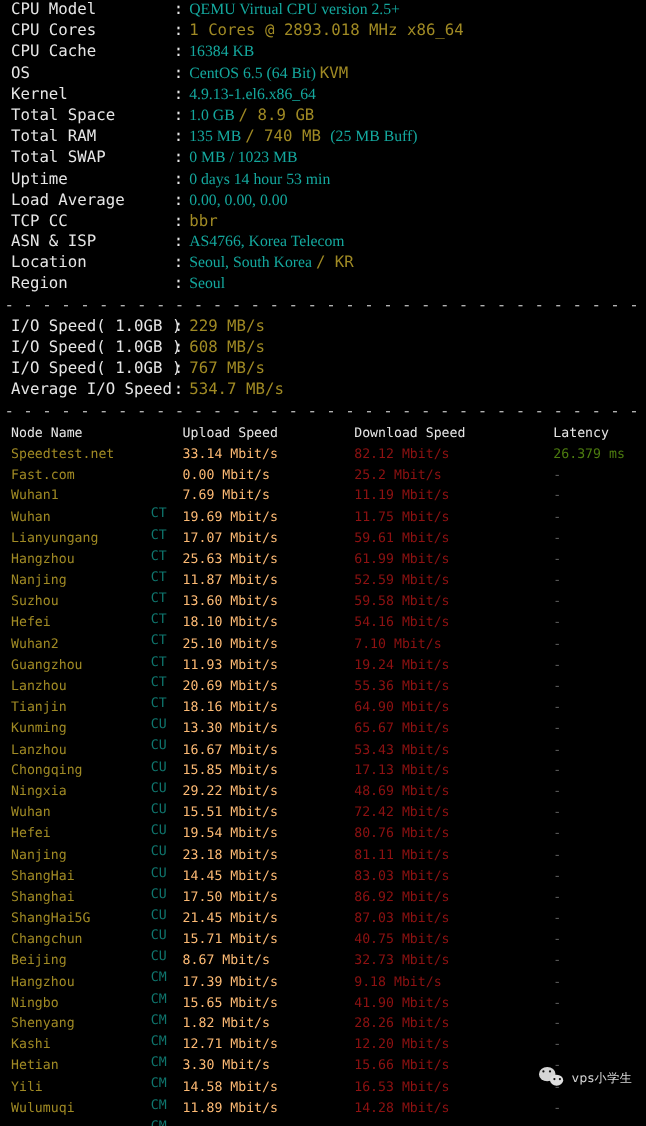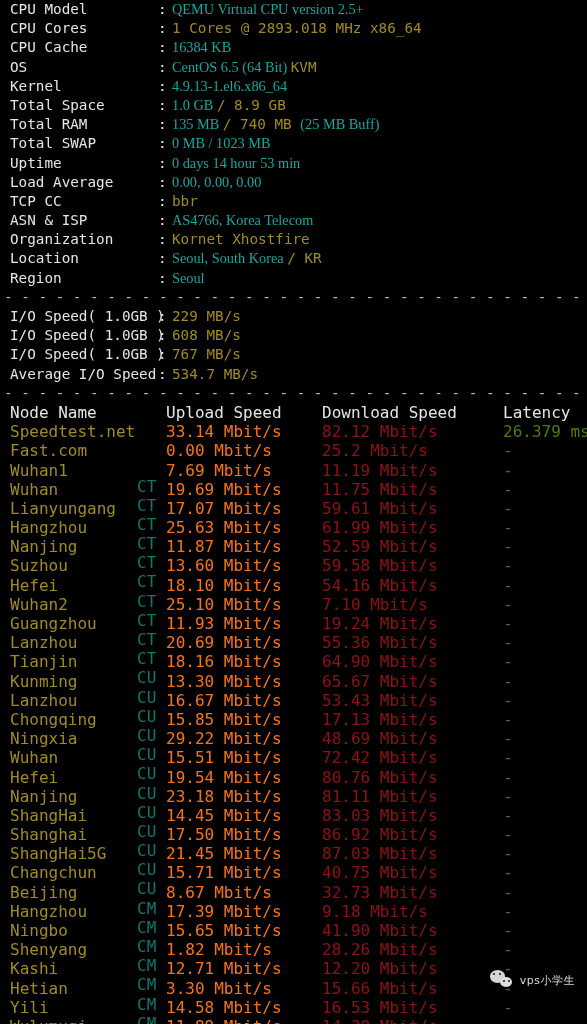--- a/index.html
+++ b/index.html
@@ -55,21 +55,21 @@
     overflow: hidden;
     color: #bcbcbc;
     padding-left: 4px;
     display: block;
   }
 
   
   .trow {
     height: 19.2px;
     line-height: 19.2px;
-    font-size: 16px;
+    font-size: 12px;
     position: relative;
     white-space: pre;
   }
   .c-node {
     position: absolute;
     left: 10px;
     top: 0;
   }
   .c-isp {
     position: absolute;
@@ -94,21 +94,21 @@
     left: 503px;
     top: 0;
   }
   .thead .c-node,
   .thead .c-up,
   .thead .c-down,
   .thead .c-lat { color: #e6e6e6; }
 
   .tbody .c-node { color: #a08a24; }
   .tbody .c-isp  { color: #0f766e; margin-top: 16px; }
-  .tbody .c-up   { color: #f97316; }
+  .tbody .c-up   { color: #fdba74; }
   .tbody .c-down { color: #8f1212; }
   .tbody .c-lat  { color: #4d7c0f; }
   .tbody .c-lat.dash { color: #5c5c5c; }
 
   
   #watermark {
     position: absolute;
     right: 12px;
     bottom: 34px;
     display: flex;
@@ -159,21 +159,20 @@
       <div class="line info-line"><span class="lbl">CPU Cache</span><span class="colon">:</span><span class="v-cyan">16384 KB</span></div>
       <div class="line info-line"><span class="lbl">OS</span><span class="colon">:</span><span class="v-cyan">CentOS 6.5 (64 Bit) </span><span class="v-yellow">KVM</span></div>
       <div class="line info-line"><span class="lbl">Kernel</span><span class="colon">:</span><span class="v-cyan">4.9.13-1.el6.x86_64</span></div>
       <div class="line info-line"><span class="lbl">Total Space</span><span class="colon">:</span><span class="v-cyan">1.0 GB </span><span class="v-yellow">/ 8.9 GB</span></div>
       <div class="line info-line"><span class="lbl">Total RAM</span><span class="colon">:</span><span class="v-cyan">135 MB </span><span class="v-yellow">/ 740 MB </span><span class="v-cyan">(25 MB Buff)</span></div>
       <div class="line info-line"><span class="lbl">Total SWAP</span><span class="colon">:</span><span class="v-cyan">0 MB / 1023 MB</span></div>
       <div class="line info-line"><span class="lbl">Uptime</span><span class="colon">:</span><span class="v-cyan">0 days 14 hour 53 min</span></div>
       <div class="line info-line"><span class="lbl">Load Average</span><span class="colon">:</span><span class="v-cyan">0.00, 0.00, 0.00</span></div>
       <div class="line info-line"><span class="lbl">TCP CC</span><span class="colon">:</span><span class="v-yellow">bbr</span></div>
       <div class="line info-line"><span class="lbl">ASN &amp; ISP</span><span class="colon">:</span><span class="v-cyan">AS4766, Korea Telecom</span></div>
-      <div class="line info-line"><span class="lbl">Organization</span><span class="colon">:</span><span class="v-yellow">Kornet Xhostfire</span></div>
       <div class="line info-line"><span class="lbl">Location</span><span class="colon">:</span><span class="v-cyan">Seoul, South Korea </span><span class="v-yellow">/ KR</span></div>
       <div class="line info-line"><span class="lbl">Region</span><span class="colon">:</span><span class="v-cyan">Seoul</span></div>
     </div>
 
   <div class="sep">- - - - - - - - - - - - - - - - - - - - - - - - - - - - - - - - - - - - - - - - - - - - - - - - - - - - - - - - - -</div>
 
   <div id="io-block">
       <div class="line info-line"><span class="lbl">I/O Speed( 1.0GB )</span><span class="colon">:</span><span class="v-yellow">229 MB/s</span></div>
       <div class="line info-line"><span class="lbl">I/O Speed( 1.0GB )</span><span class="colon">:</span><span class="v-yellow">608 MB/s</span></div>
       <div class="line info-line"><span class="lbl">I/O Speed( 1.0GB )</span><span class="colon">:</span><span class="v-yellow">767 MB/s</span></div>

